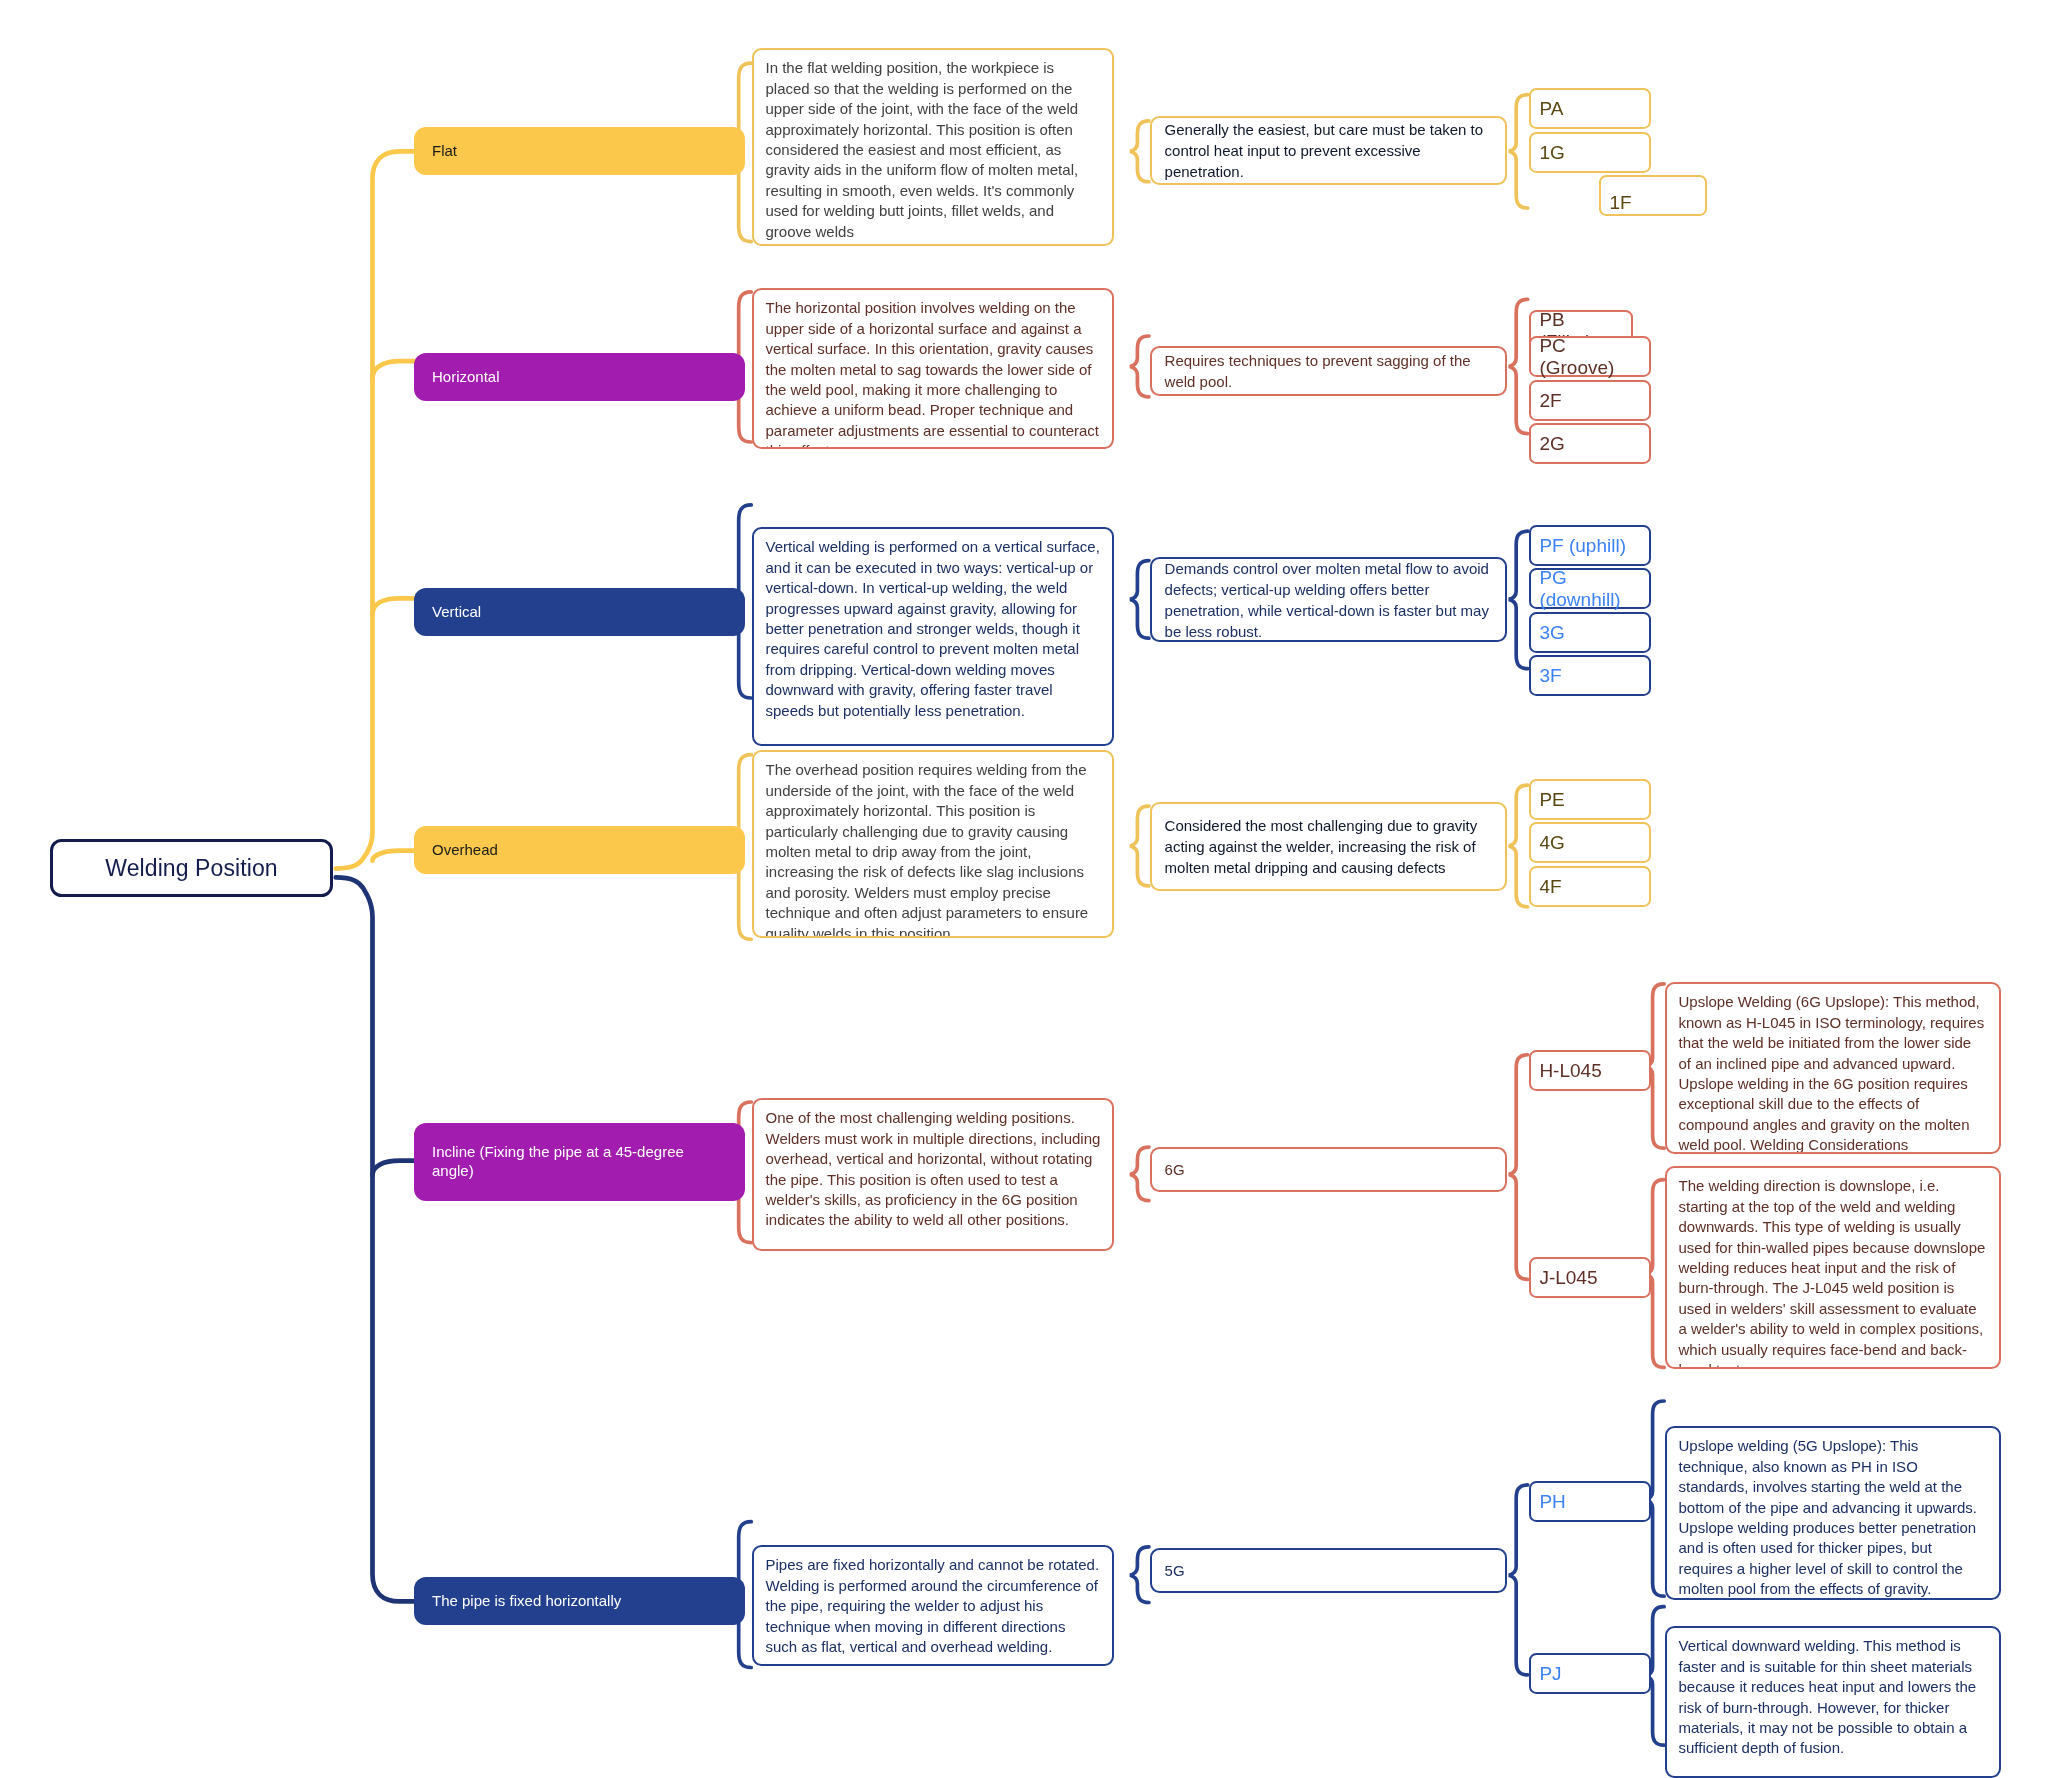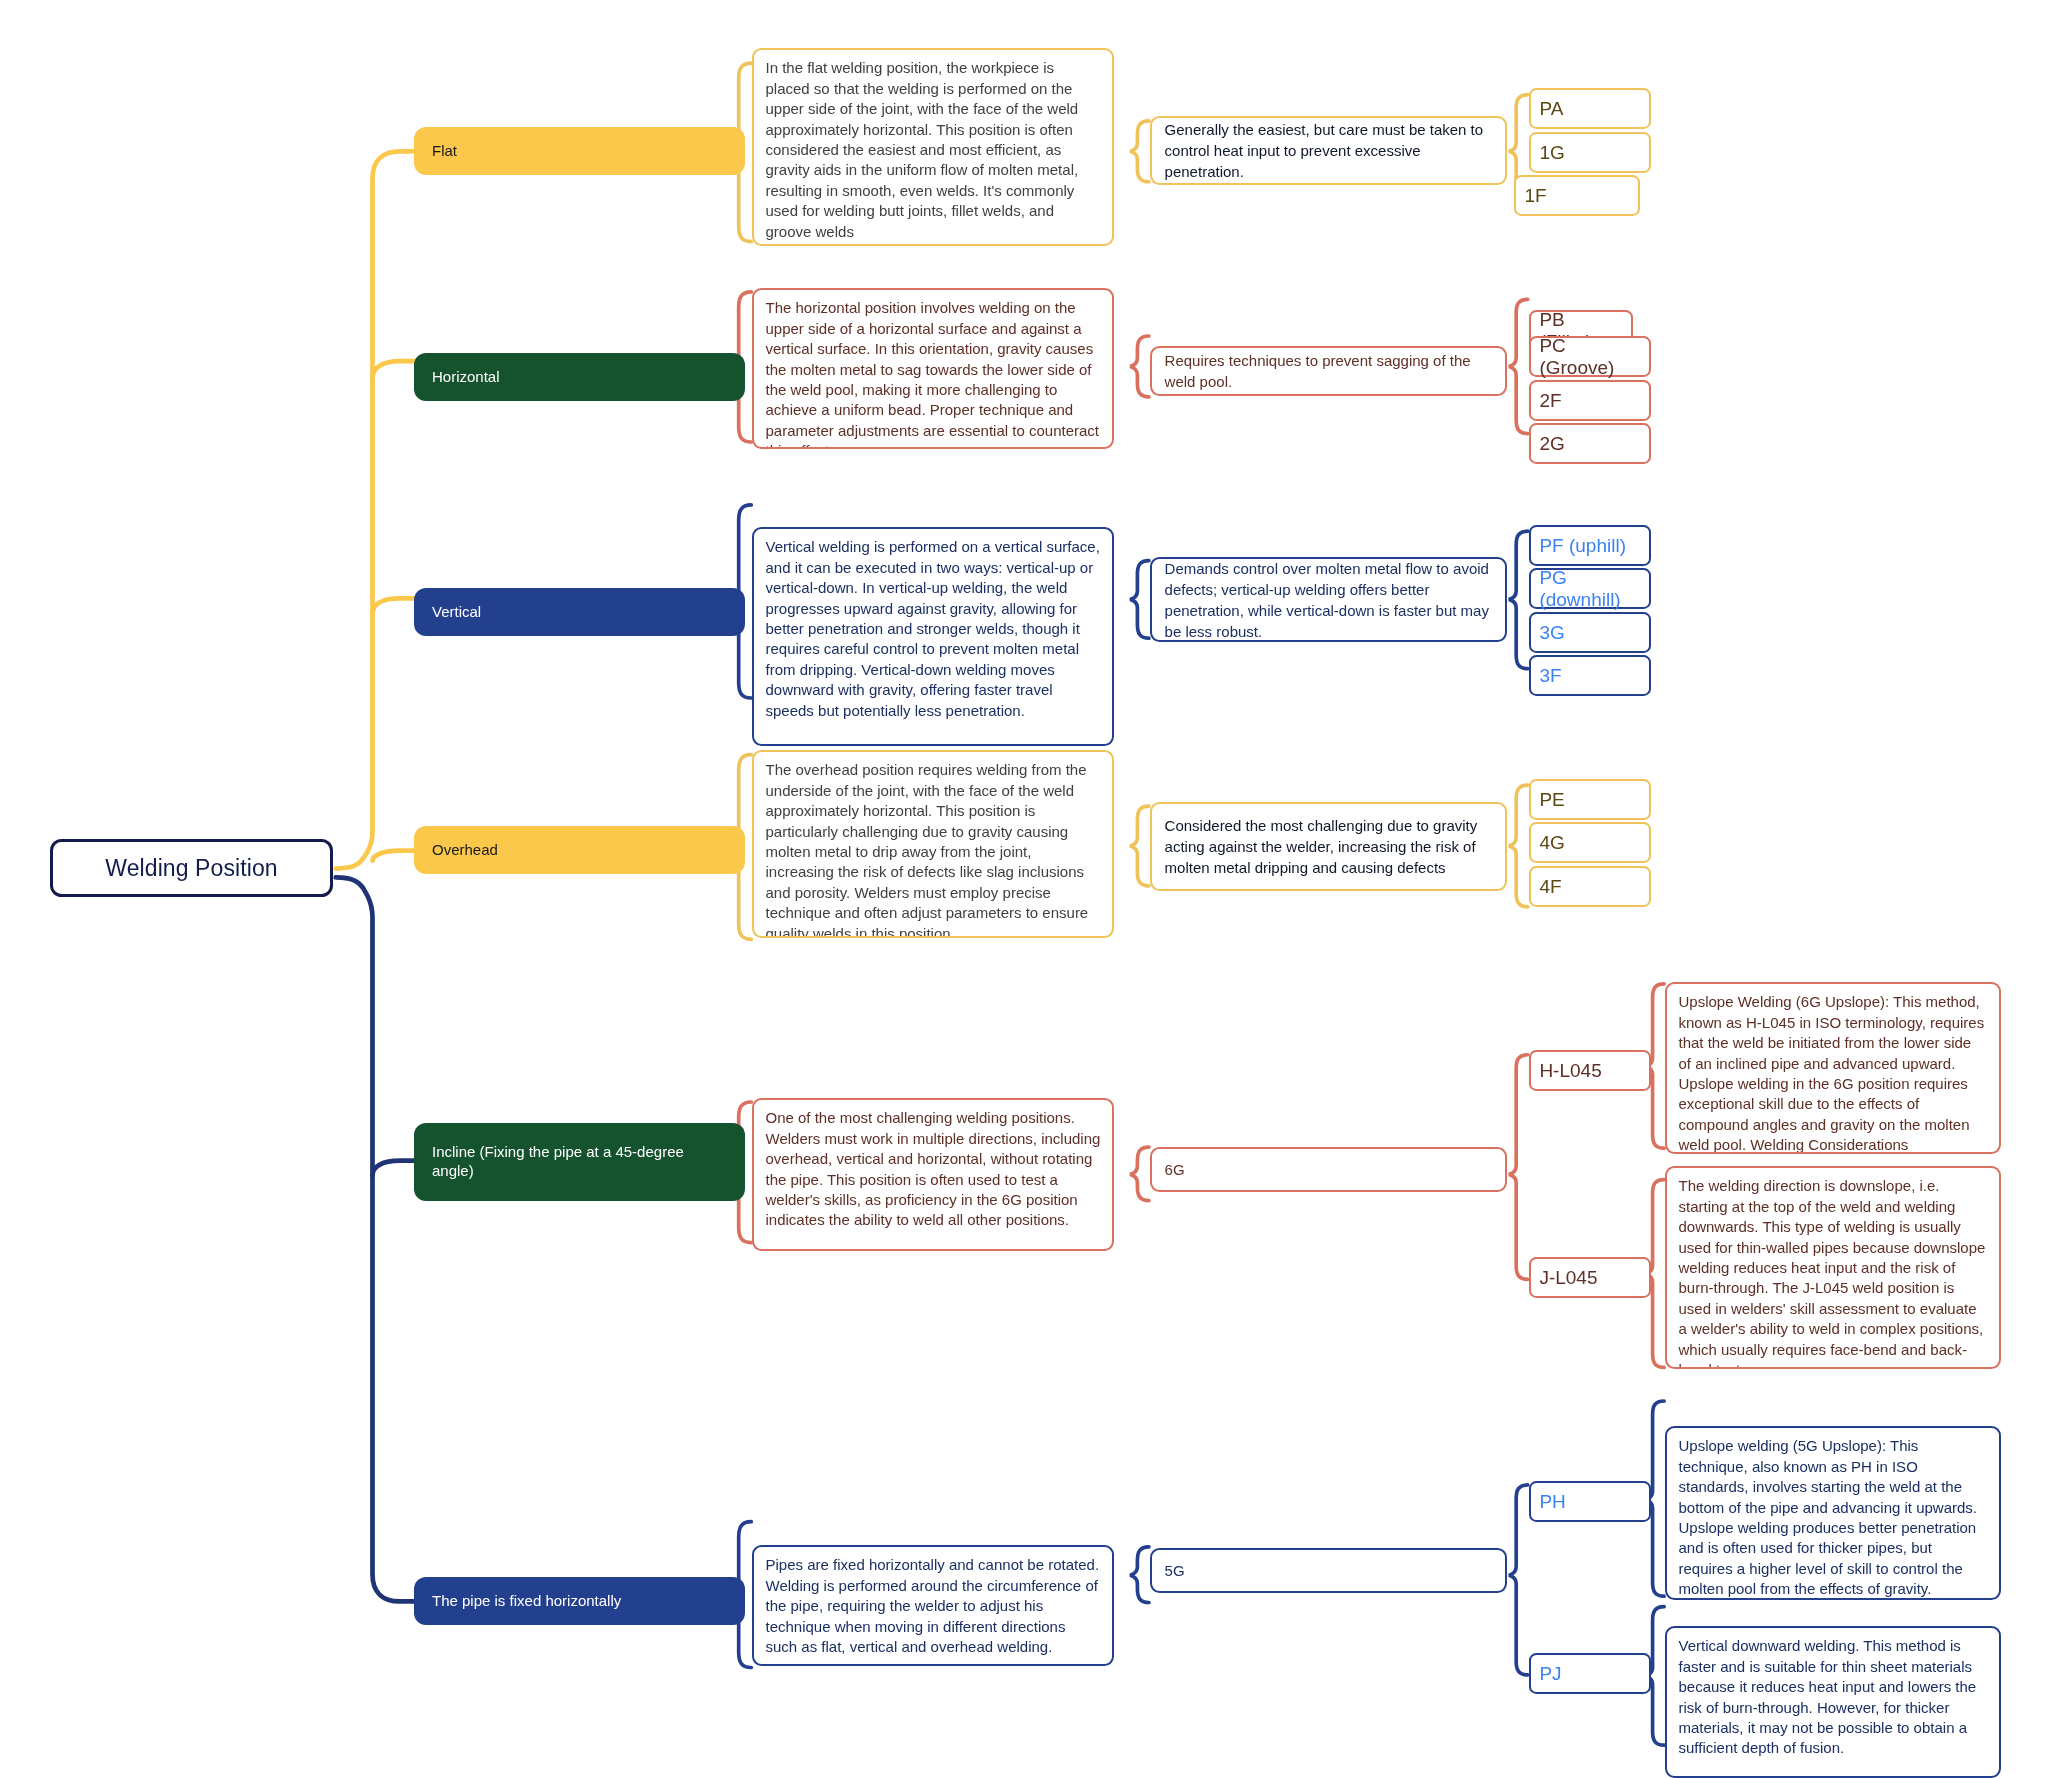--- a/index.html
+++ b/index.html
@@ -37,21 +37,21 @@
   .topic {
     height: 48px;
     border-radius: 12px;
     padding: 0 18px;
     color: #FFFFFF;
     font-size: 15px;
     line-height: 1.25;
   }
   .topic.tall { height: 78px; }
   .topic.amber { background:#FBC84C; color:#1A1A1A; }
-  .topic.coral { background:#14532d; color:#FFFFFF; }
+  .topic.coral { background:#a21caf; color:#FFFFFF; }
   .topic.navy  { background:#23408E; color:#FFFFFF; }
 
   
   .desc {
     background:#FFFFFF;
     border-radius: 9.4px;
     border-width: 2.6px;
     border-style: solid;
     padding: 8.4px 11.5px 5.2px 11.5px;
     font-size: 15px;
@@ -179,21 +179,21 @@
     <span>Flat</span>
   </div>
   <div class="desc amber" style="position:absolute; left:752px; top:48px; width:362px; height:198px;">In the flat welding position, the workpiece is placed so that the welding is performed on the upper side of the joint, with the face of the weld approximately horizontal. This position is often considered the easiest and most efficient, as gravity aids in the uniform flow of molten metal, resulting in smooth, even welds. It's commonly used for welding butt joints, fillet welds, and groove welds</div>
   <div class="summary amber" style="position:absolute; left:1150px; top:116px; width:357px; height:69px;">Generally the easiest, but care must be taken to control heat input to prevent excessive penetration.</div>
   <div class="node chip amber" style="left:1529px; top:88px; width:122px;">
     <span>PA</span>
   </div>
   <div class="node chip amber" style="left:1529px; top:132px; width:122px;">
     <span>1G</span>
   </div>
-  <div class="node chip amber" style="left:1514px; top:175px; width:126px;">
+  <div class="node chip amber" style="left:1599px; top:175px; width:108px;align-items:flex-end;">
     <span>1F</span>
   </div>
 
   <div class="node topic coral" style="left:414px; top:353px; width:331px;">
     <span>Horizontal</span>
   </div>
   <div class="desc coral" style="position:absolute; left:752px; top:288px; width:362px; height:161px;">The horizontal position involves welding on the upper side of a horizontal surface and against a vertical surface. In this orientation, gravity causes the molten metal to sag towards the lower side of the weld pool, making it more challenging to achieve a uniform bead. Proper technique and parameter adjustments are essential to counteract this effect.</div>
   <div class="summary coral" style="position:absolute; left:1150px; top:346px; width:357px; height:50px;">Requires techniques to prevent sagging of the weld pool.</div>
   <div class="node chip coral" style="left:1529px; top:310px; width:104px;">
     <span>PB (Fillet)</span>

